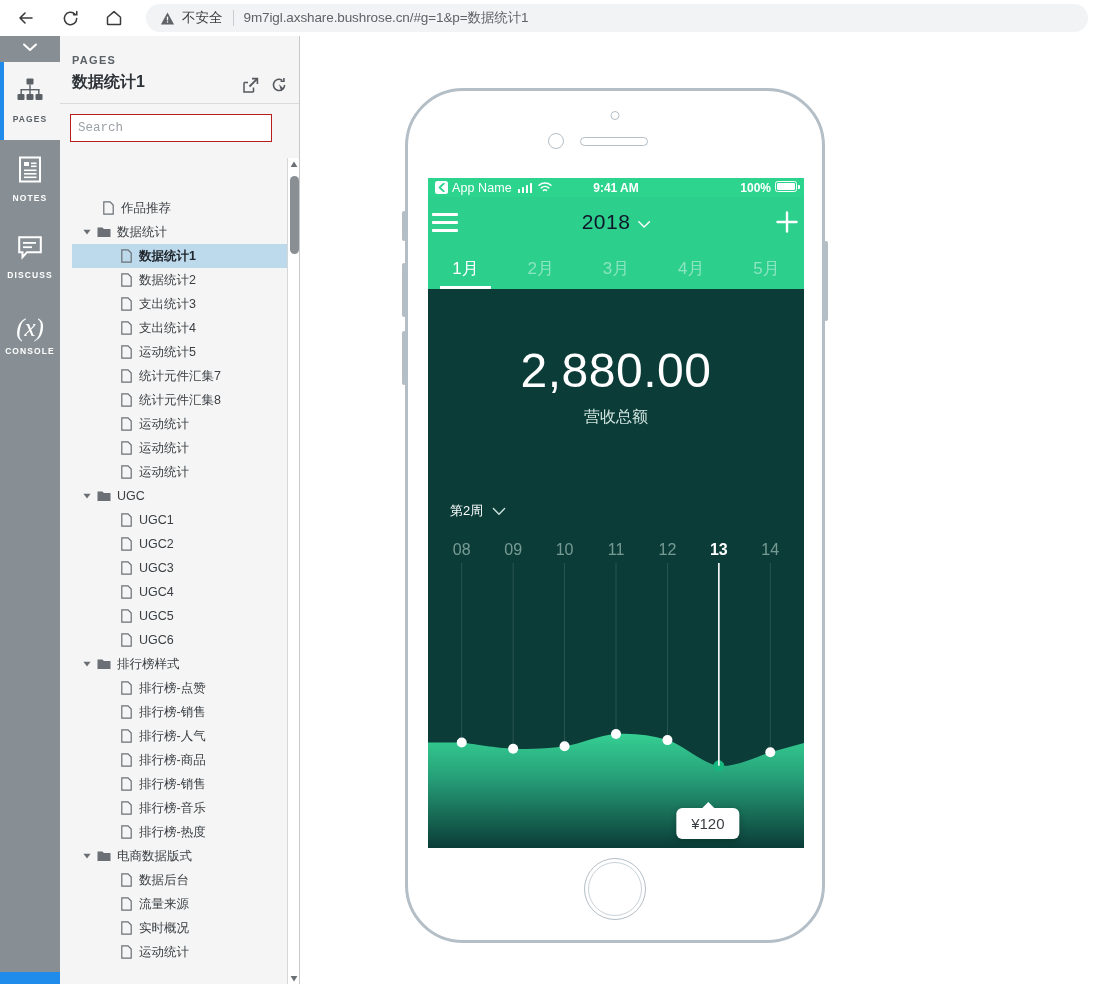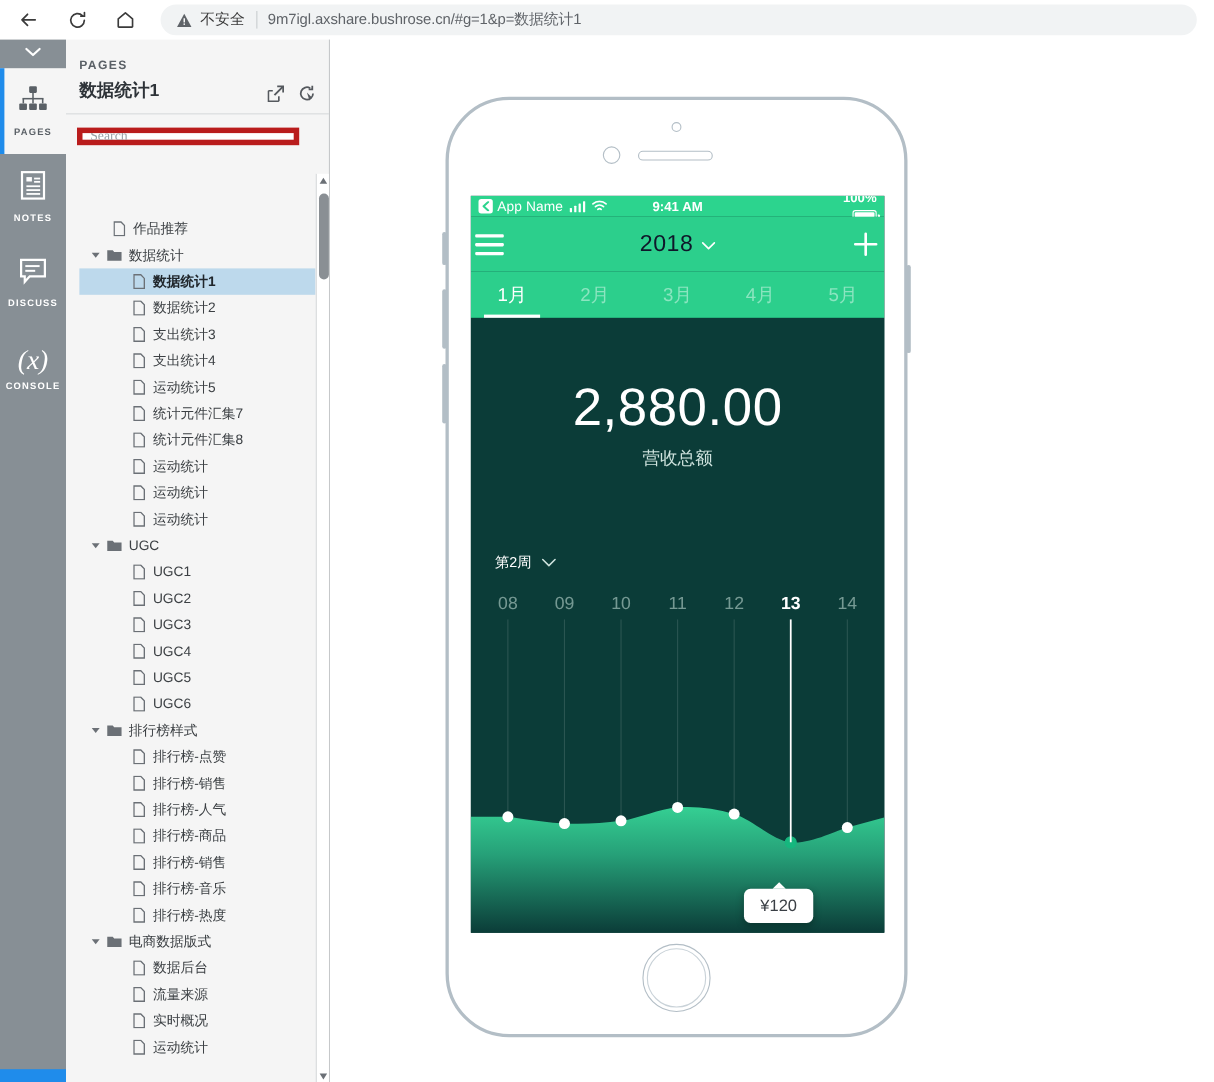--- a/index.html
+++ b/index.html
@@ -61,23 +61,23 @@
     background: #f5f5f5; border-right: 1px solid #c6c8ca;
   }
   #pages-header { padding: 18px 14px 10px 12px; border-bottom: 1px solid #d8dadc; position: relative; }
   #pages-eyebrow { font-size: 11px; letter-spacing: 1.3px; color: #5b6167; font-weight: bold; }
   #pages-title { font-size: 16px; color: #2e3338; margin-top: 6px; font-weight: bold; }
   #pages-header-icons { position: absolute; right: 12px; bottom: 10px; display: flex; gap: 12px; align-items: center; }
   .hdr-icon { color: #55595e; display: flex; }
 
   #search-wrap { padding: 10px 12px 6px 10px; }
   #search-input {
-    width: 202px; height: 16px; background: #ffffff;
-    border: 5px solid #b91c1c; font-size: 12.5px; color: #333;
-    padding: 0 7px; outline: none; font-family: Liberation Serif, serif;
+    width: 202px; height: 28px; background: #ffffff;
+    border: 1px solid #b91c1c; font-size: 12.5px; color: #333;
+    padding: 0 7px; outline: none; font-family: Liberation Mono, monospace;
   }
   #search-input::placeholder { color: #9aa0a6; }
 
   #tree {
     position: absolute; left: 0; right: 12px; top: 160px; bottom: 0;
     overflow: hidden;
     margin-left: 12px;
   }
   .tree-row {
     height: 24px; display: flex; align-items: center;
@@ -148,21 +148,21 @@
     height: 19px; background: #2cd48e; display: flex; align-items: center;
     padding: 0 7px; color: #ffffff; font-size: 12px; position: relative;
   }
   #sb-back { width: 13px; height: 13px; background: #ffffff; border-radius: 2.5px;
     display: flex; align-items: center; justify-content: center; margin-right: 4px; }
   #sb-appname { font-size: 12.5px; letter-spacing: 0.1px; }
   #sb-signal { display: flex; align-items: flex-end; gap: 1.5px; margin-left: 6px; height: 10px; }
   #sb-signal i { width: 2.5px; background: #fff; display: block; border-radius: 0.5px; }
   #sb-wifi { margin-left: 6px; display: flex; align-items: center; }
   #sb-time { position: absolute; left: 50%; transform: translateX(-50%); font-size: 12px; font-weight: bold; }
-  #sb-right { margin-left: auto; display: flex; align-items: flex-end; gap: 4px; flex-direction: column; }
+  #sb-right { margin-left: auto; display: flex; align-items: flex-start; gap: 4px; }
   #sb-batt-pct { font-size: 12px; font-weight: bold; }
   #sb-batt {
     width: 22px; height: 11px; border: 1.2px solid #fff; border-radius: 2.5px; position: relative;
   }
   #sb-batt::before { content:""; position:absolute; left:1px; top:1px; bottom:1px; right:1px; background:#fff; border-radius:1px; }
   #sb-batt::after { content:""; position:absolute; right:-3.5px; top:3px; width:2px; height:4px; background:#fff; border-radius:0 1px 1px 0; }
 
   
   #nav-bar {
     height: 50px; background: #2ccf8c; display: flex; align-items: center;

